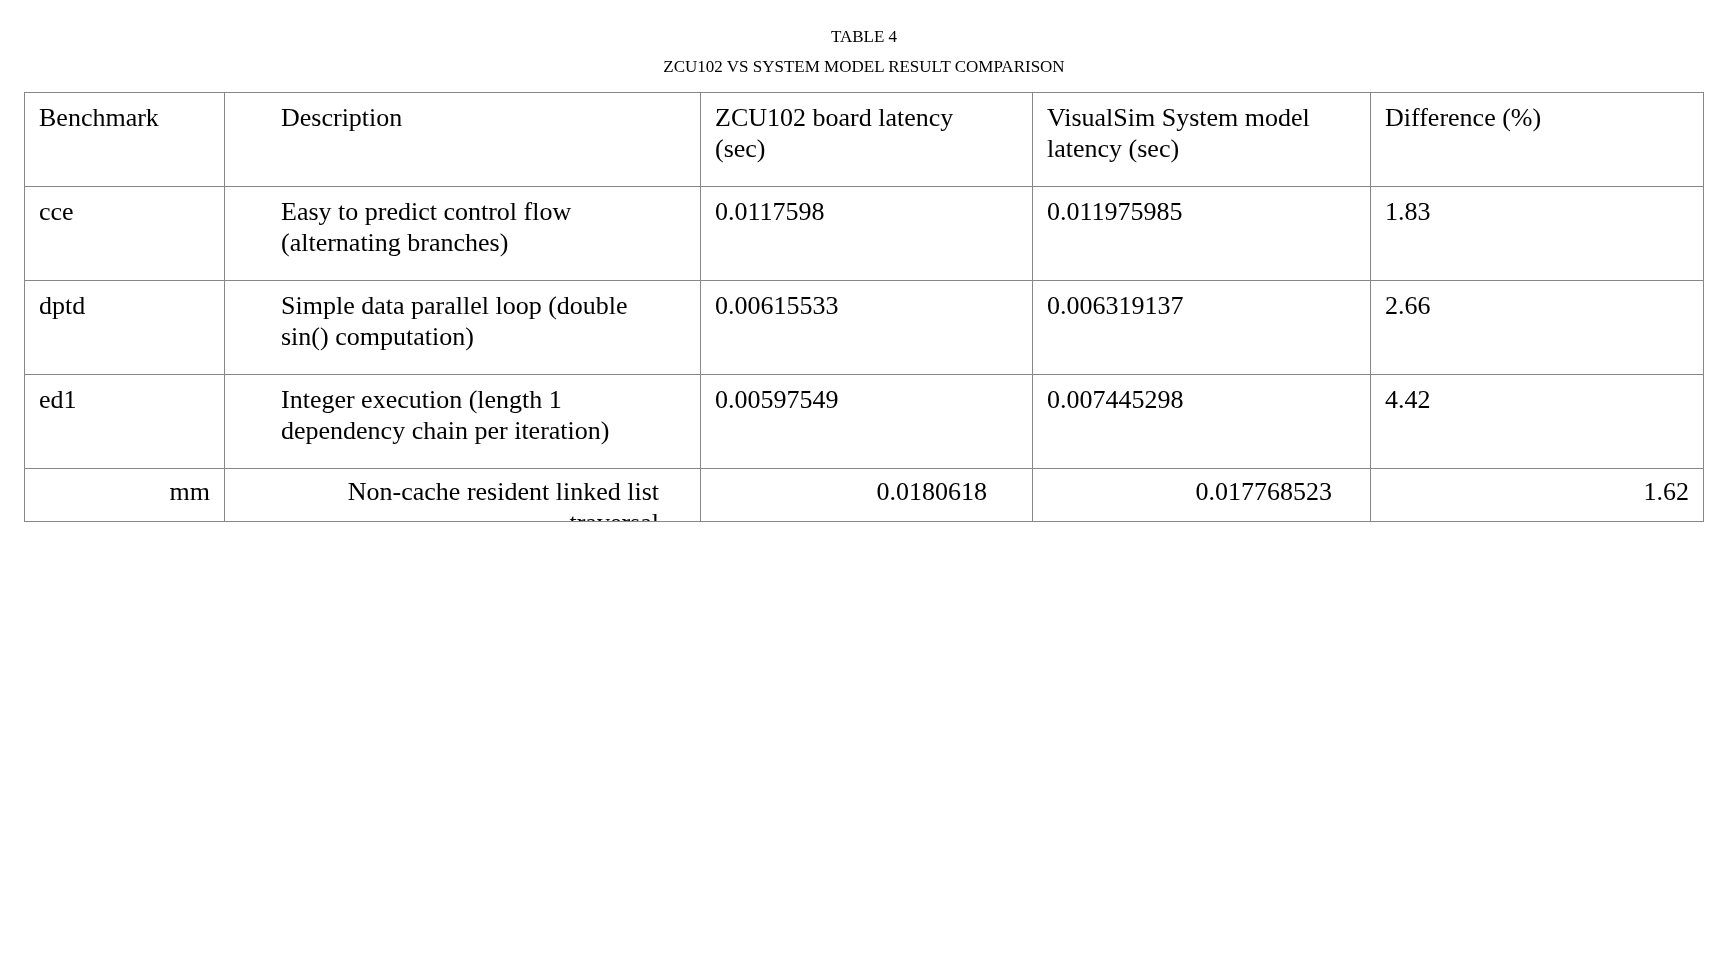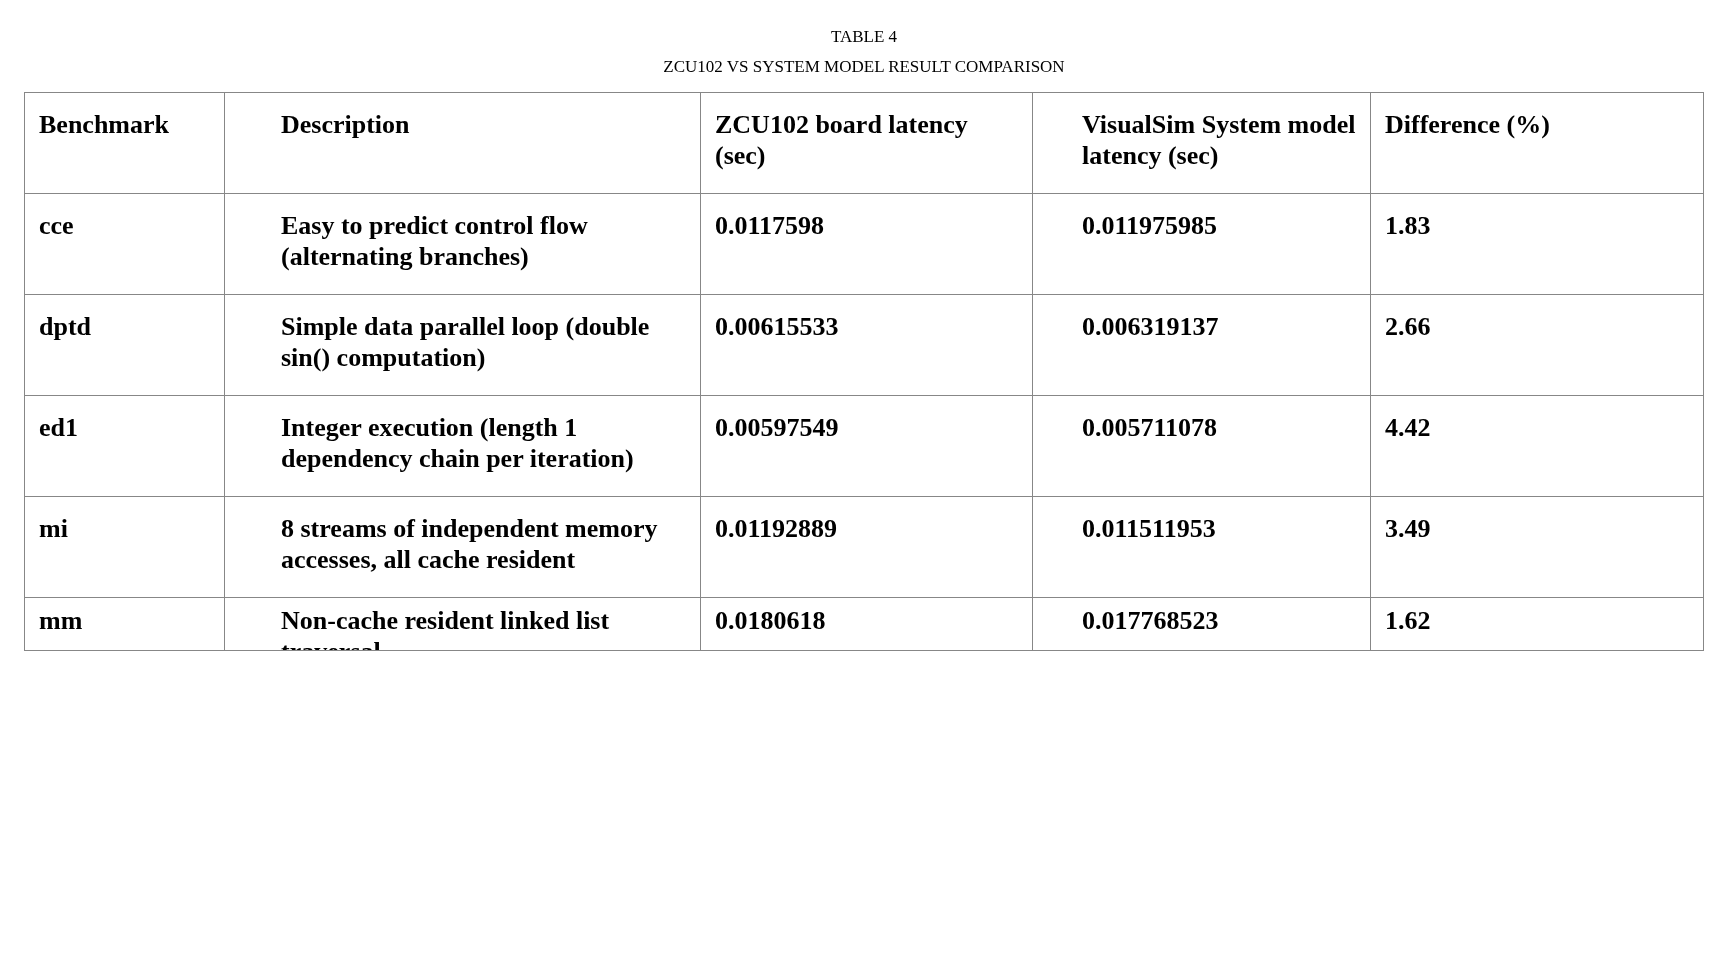--- a/index.html
+++ b/index.html
@@ -25,30 +25,30 @@
   table.cmp {
     border-collapse: collapse;
     table-layout: fixed;
     width: 1679px;
     margin: 10px 0 0 24px;
   }
   table.cmp th, table.cmp td {
     border: 1.5px solid var(--border-color);
     vertical-align: top;
     text-align: left;
-    font-weight: bold;
+    font-weight: normal;
     font-size: 26px;
     line-height: 31px;
-    padding: 16px 14px 22px 14px;
+    padding: 9px 14px 22px 14px;
   }
   .wrap { overflow-wrap: normal; }
   .c2 .wrap { max-width: 378px; margin-left: 42px; }
   .c3 .wrap { max-width: 272px; }
-  .c4 .wrap { max-width: 285px; margin-left: 35px; }
-  tr.clipped th, tr.clipped td { padding-top: 7px; padding-bottom: 0; }
+  .c4 .wrap { max-width: 285px; }
+  tr.clipped th, tr.clipped td { padding-top: 7px; padding-bottom: 0; text-align: right; }
   tr.clipped .wrap { height: 45px; overflow: hidden; }
 </style>
 </head>
 <body>
 
 <div class="caption">
   <div>TABLE 4</div>
   <div>ZCU102 VS SYSTEM MODEL RESULT COMPARISON</div>
 </div>
 
@@ -123,44 +123,27 @@
     <td class="c1">
           <div class="wrap">ed1</div>
         </td>
     <td class="c2">
           <div class="wrap">Integer execution (length 1 dependency chain per iteration)</div>
         </td>
     <td class="c3">
           <div class="wrap">0.00597549</div>
         </td>
     <td class="c4">
-          <div class="wrap">0.005711078</div>
+          <div class="wrap">0.007445298</div>
         </td>
     <td class="c5">
           <div class="wrap">4.42</div>
         </td>
   </tr>
 
-  <tr>
-    <td class="c1">
-          <div class="wrap">mi</div>
-        </td>
-    <td class="c2">
-          <div class="wrap">8 streams of independent memory accesses, all cache resident</div>
-        </td>
-    <td class="c3">
-          <div class="wrap">0.01192889</div>
-        </td>
-    <td class="c4">
-          <div class="wrap">0.011511953</div>
-        </td>
-    <td class="c5">
-          <div class="wrap">3.49</div>
-        </td>
-  </tr>
 
   <tr class="clipped">
     <td class="c1">
           <div class="wrap">mm</div>
         </td>
     <td class="c2">
           <div class="wrap">Non-cache resident linked list traversal</div>
         </td>
     <td class="c3">
           <div class="wrap">0.0180618</div>

